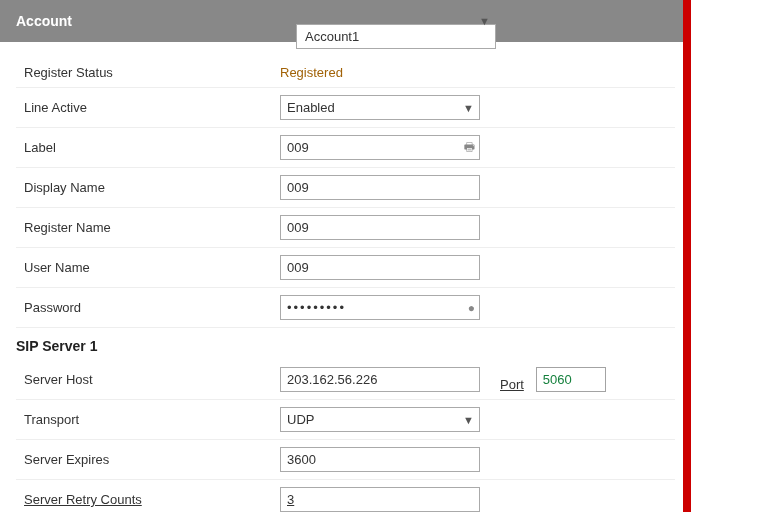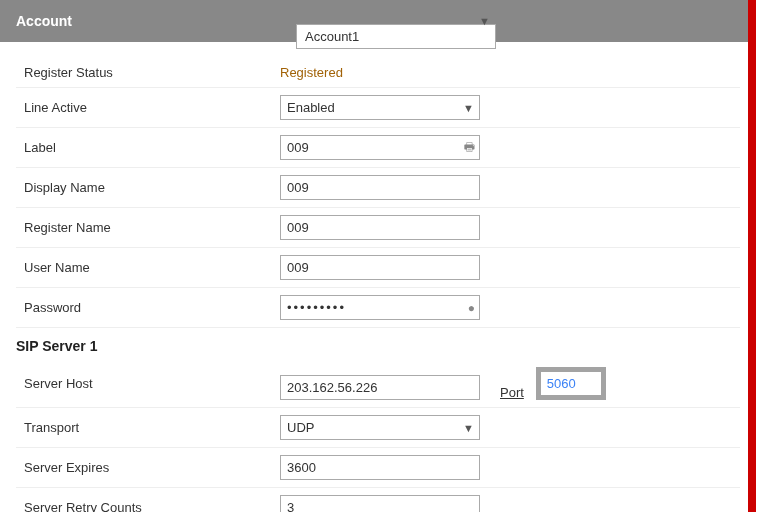--- a/index.html
+++ b/index.html
@@ -8,21 +8,21 @@
       font-size: 13px;
       background: #fff;
       color: #333;
       width: 771px;
       height: 512px;
       overflow: hidden;
     }
 
     .page-wrapper {
       display: flex;
-      width: 756px;
+      width: 691px;
       height: 512px;
       position: relative;
     }
 
     .right-border {
       position: absolute;
       right: 0;
       top: 0;
       width: 8px;
       height: 100%;
@@ -166,26 +166,26 @@
     }
 
     .port-label {
       margin-left: 8px;
       color: #333;
       font-size: 13px;
       text-decoration: underline;
     }
 
     .port-input {
-      border: 5px solid #a3a3a3;
+      border: 1px solid #a3a3a3;
       padding: 4px 6px;
       font-size: 13px;
       width: 70px;
       outline: none;
-      color: #3b82f6;
+      color: #15803d;
     }
 
     
     .password-input {
       font-family: Arial, sans-serif;
       letter-spacing: 2px;
     }
   </style>
 </head>
 <body>

